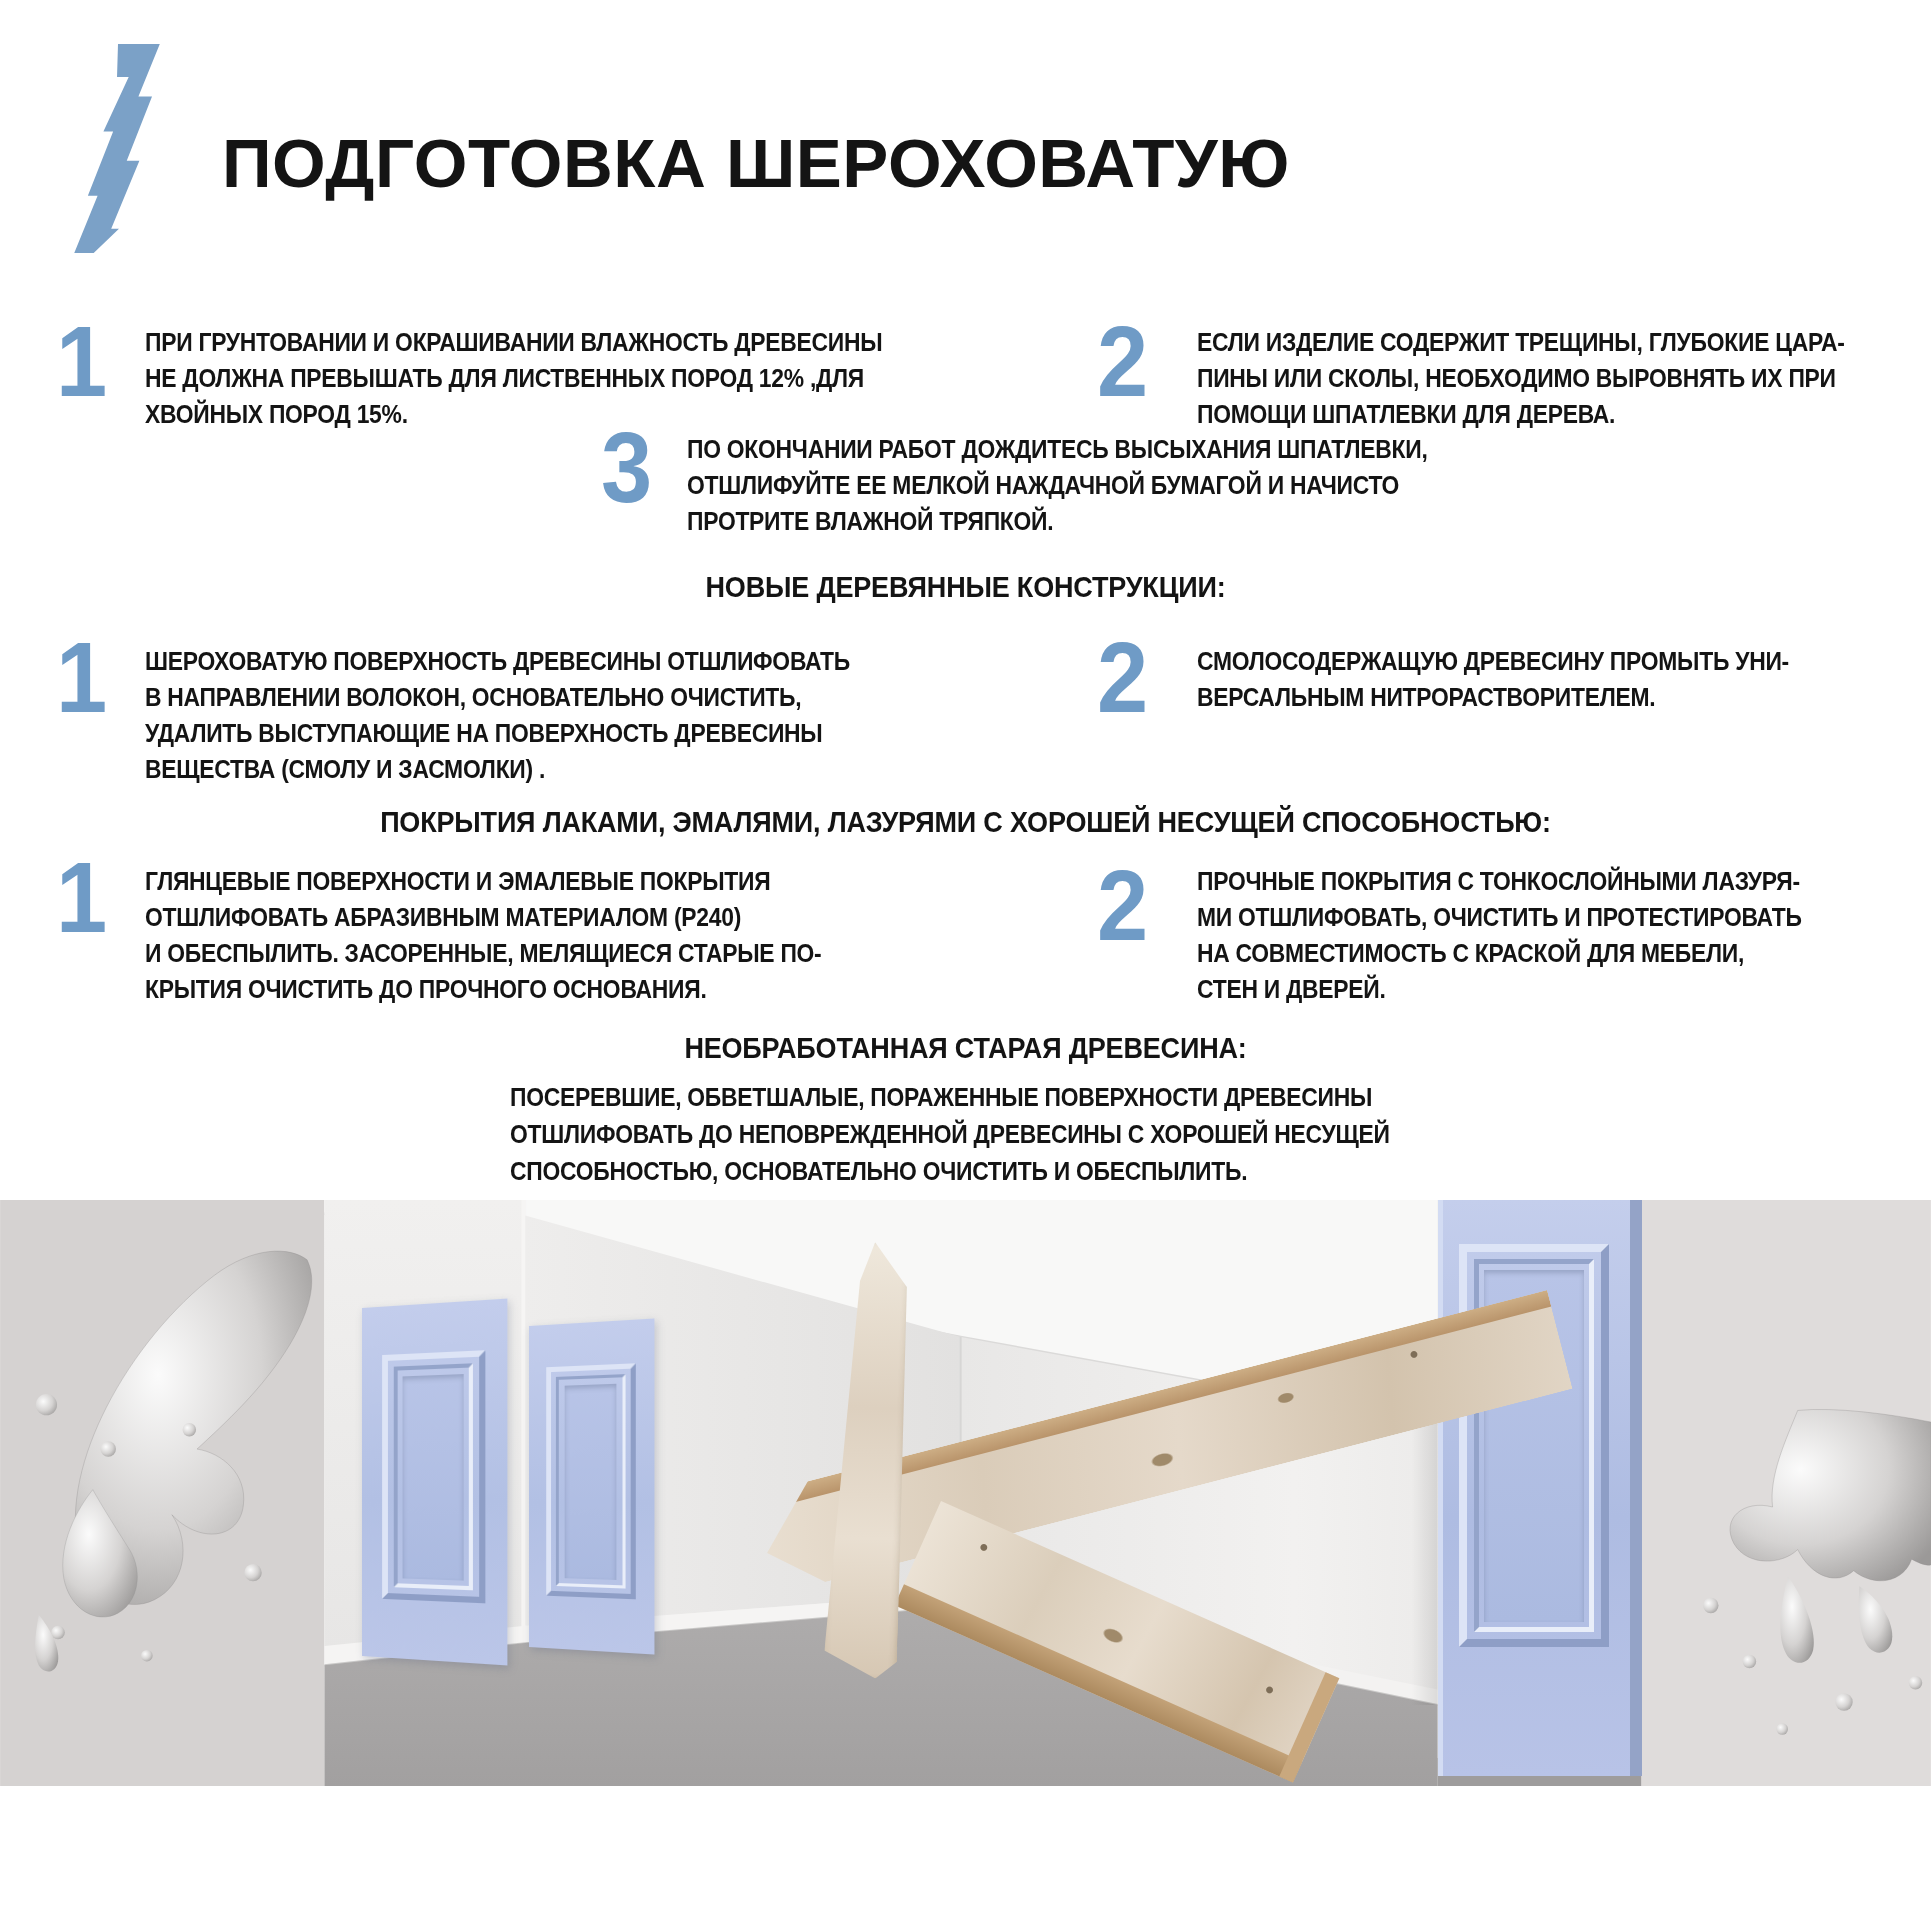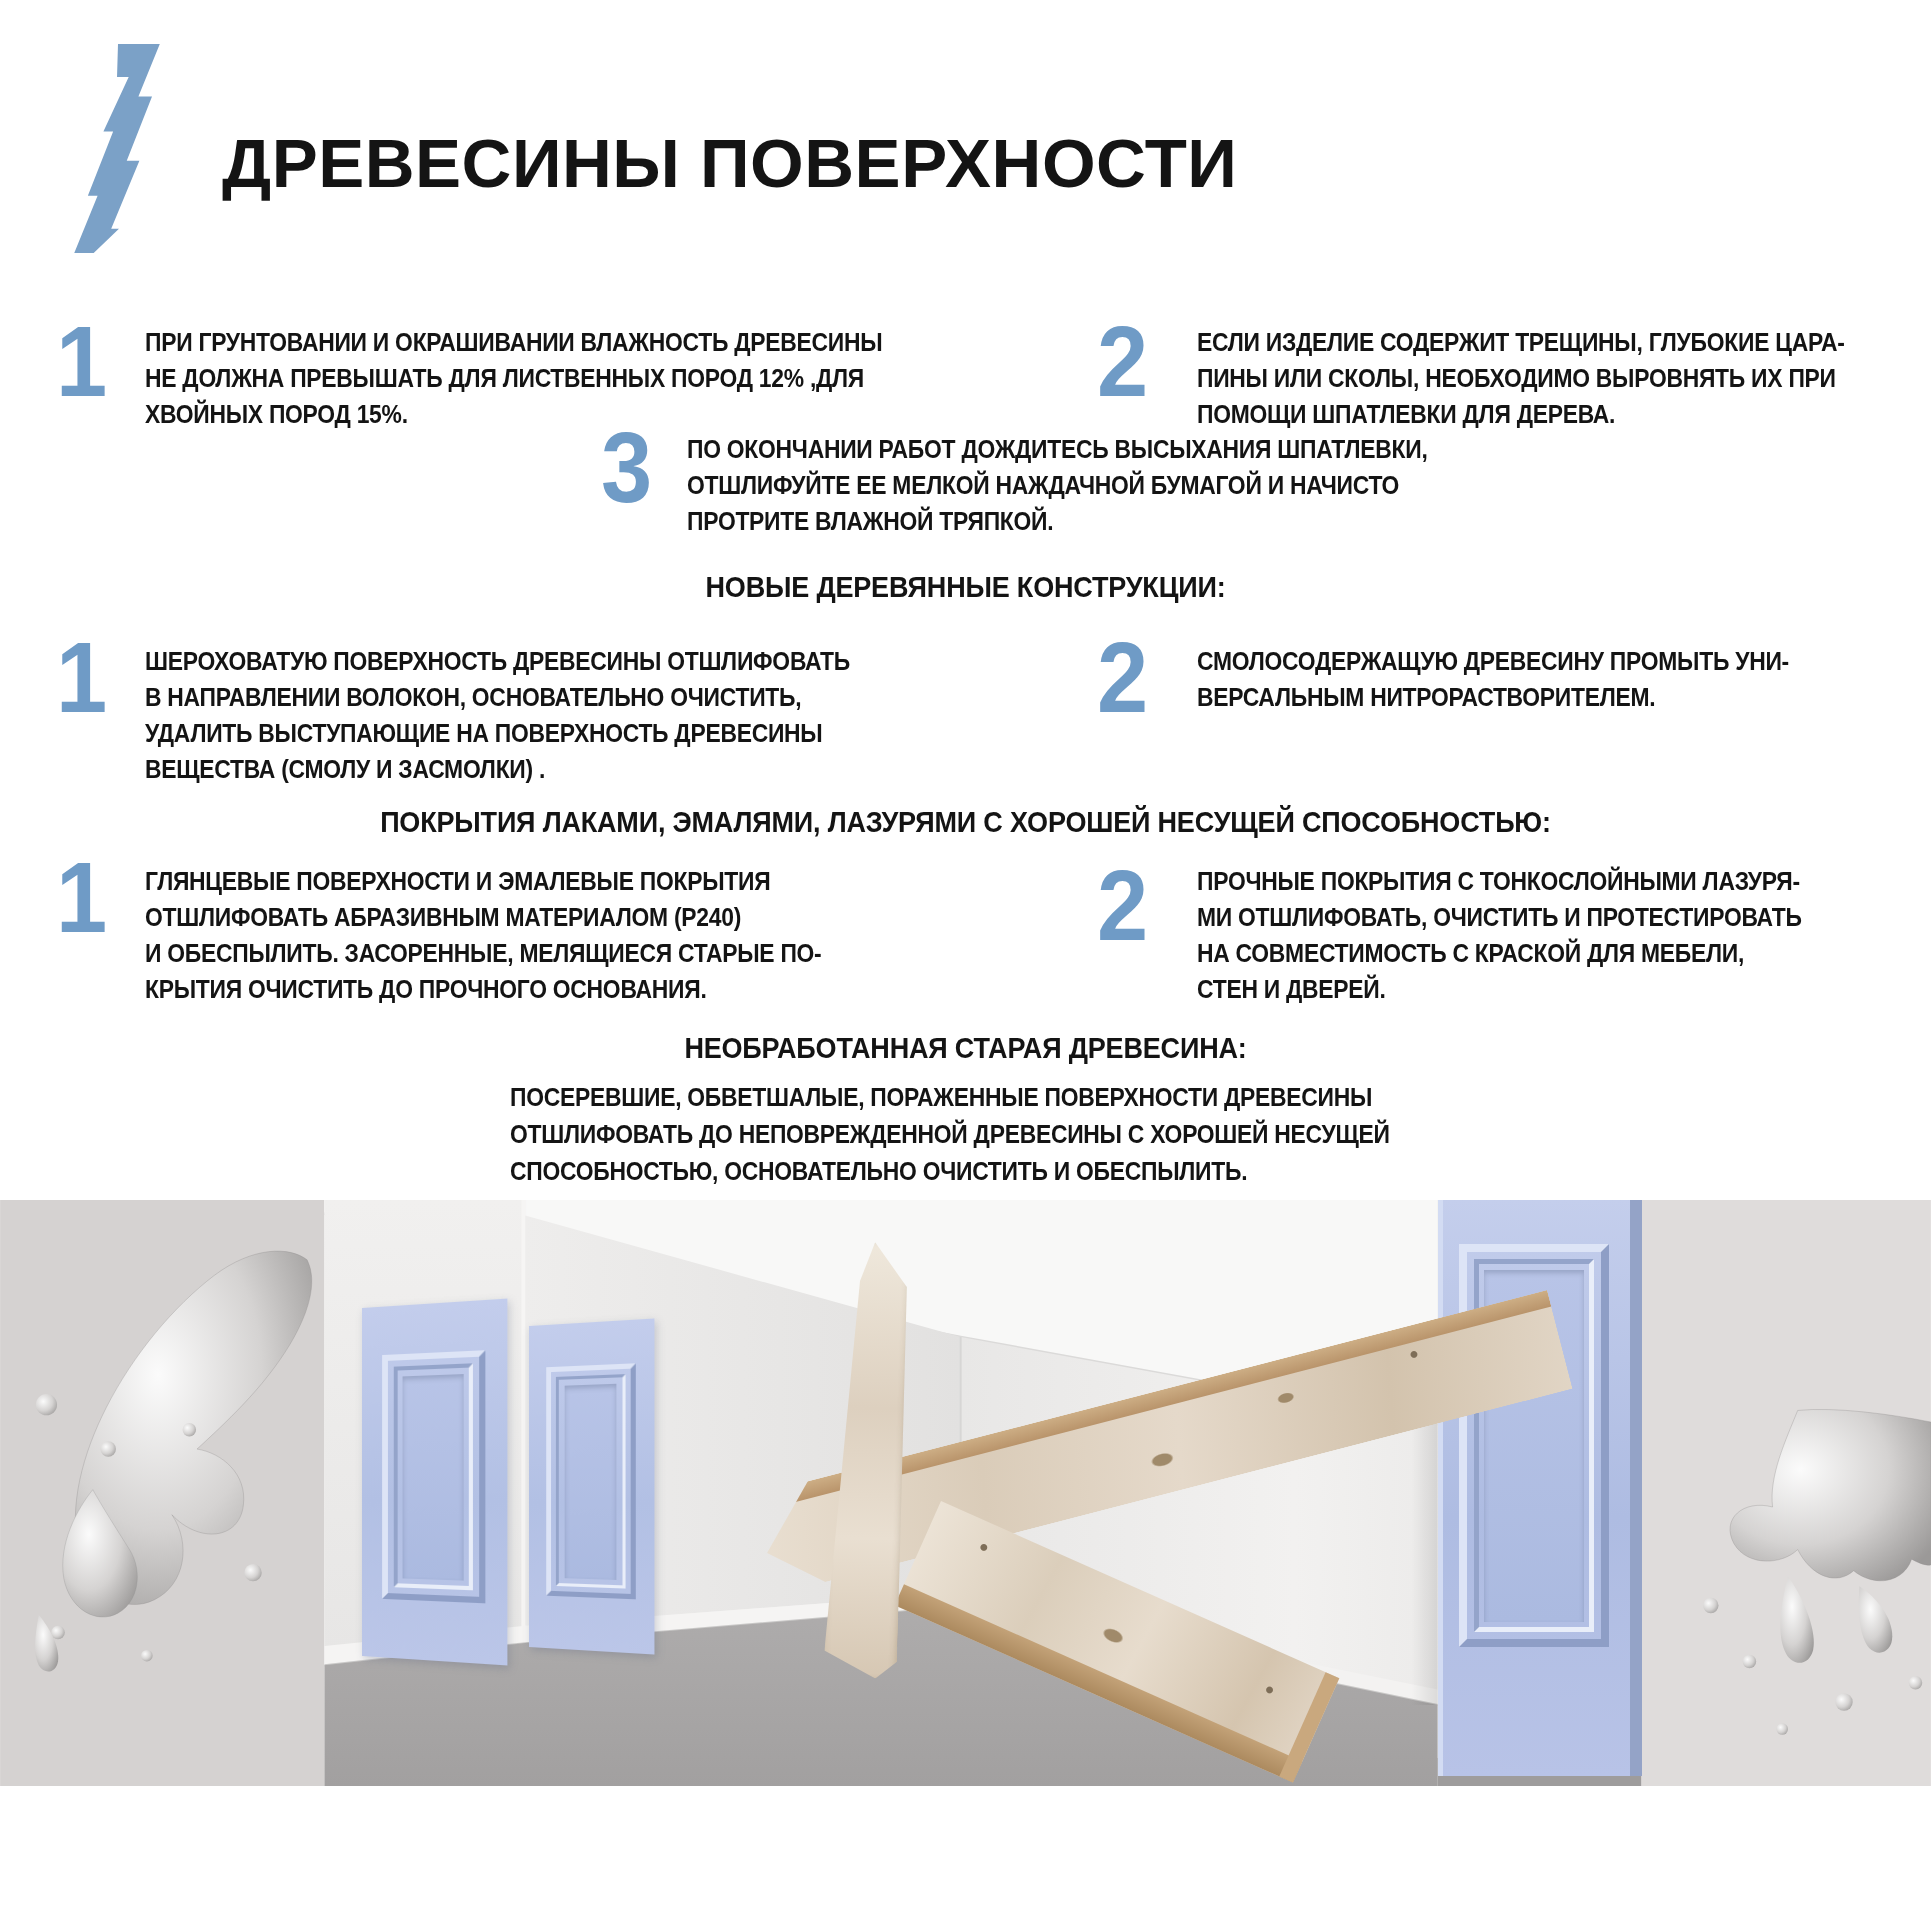--- a/index.html
+++ b/index.html
@@ -31,21 +31,21 @@
 </style>
 </head>
 <body>
 
 <div id="poster">
 
   <svg class="abs" style="left:64px;top:44px;" width="108" height="209" viewBox="0 0 110 215">
     <polygon fill="#7ba1c7" points="55,0 98,0 76,54 90,54 64,120 77,120 48,190 56,190 30,215 10,215 34,156 24,156 50,90 40,90 66,34 54,34"></polygon>
   </svg>
 
-  <div class="abs page-title" style="left:222px;top:124px;">ДРЕВЕСИНЫ ПОВЕРХНОСТИ</div>
+  <div class="abs page-title" style="left:222px;top:124px;">ПОДГОТОВКА ШЕРОХОВАТУЮ</div>
 
   <div class="abs step-num" style="left:56px;top:321px;">1</div>
   <div class="abs body-text" style="left:145px;top:324px;width:888px;">ПРИ ГРУНТОВАНИИ И ОКРАШИВАНИИ ВЛАЖНОСТЬ ДРЕВЕСИНЫ
 НЕ ДОЛЖНА ПРЕВЫШАТЬ ДЛЯ ЛИСТВЕННЫХ ПОРОД 12% ,ДЛЯ
 ХВОЙНЫХ ПОРОД 15%.</div>
 
   <div class="abs step-num" style="left:1097px;top:321px;">2</div>
   <div class="abs body-text" style="left:1197px;top:324px;width:753px;">ЕСЛИ ИЗДЕЛИЕ СОДЕРЖИТ ТРЕЩИНЫ, ГЛУБОКИЕ ЦАРА-
 ПИНЫ ИЛИ СКОЛЫ, НЕОБХОДИМО ВЫРОВНЯТЬ ИХ ПРИ
 ПОМОЩИ ШПАТЛЕВКИ ДЛЯ ДЕРЕВА.</div>

